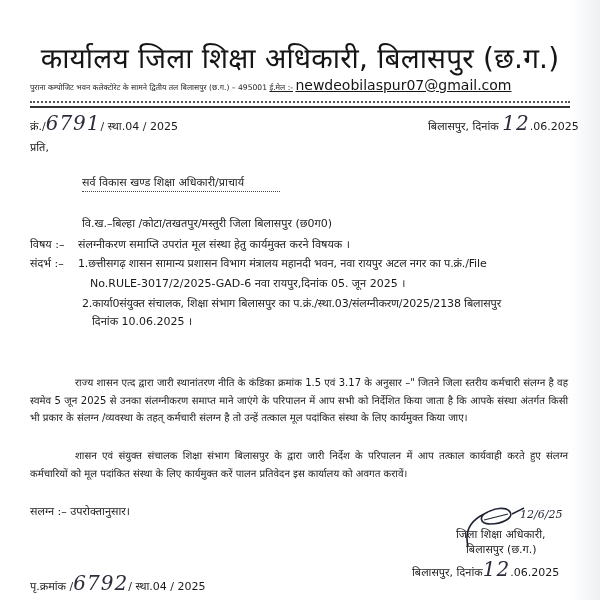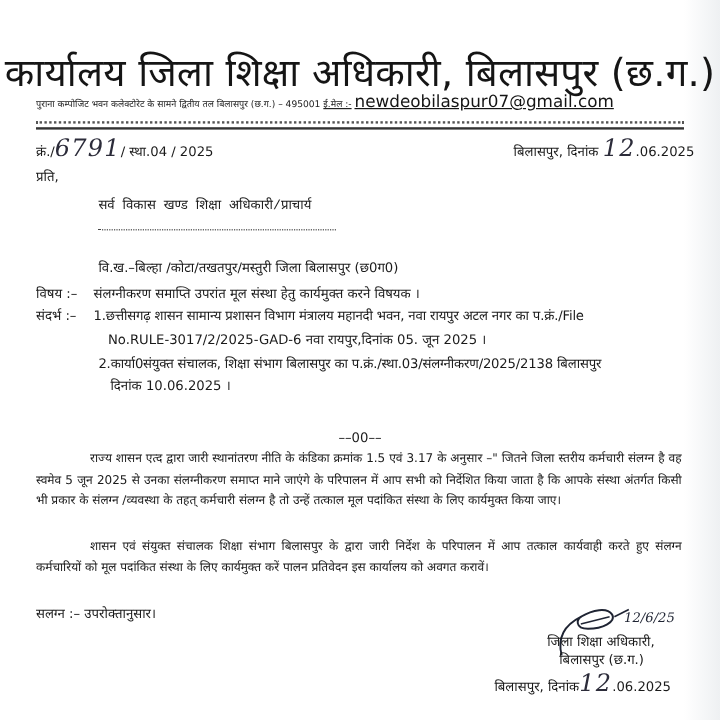--- a/index.html
+++ b/index.html
@@ -19,21 +19,21 @@
       position: absolute;
       left: 0; top: 0;
       width: 600px; height: 600px;
       background: linear-gradient(90deg, #ffffff 0%, #ffffff 95%, #eef0f2 100%);
     }
     .abs { position: absolute; white-space: nowrap; }
 
     .title {
       left: 0; width: 600px; top: 38px;
       text-align: center;
-      font-size: 32px;
+      font-size: 28px;
       letter-spacing: 0.2px;
       color: #151515;
     }
     .addr {
       left: 30px; top: 77px;
       font-size: 7.6px;
       color: #222;
     }
     .addr .email-label { text-decoration: underline; }
     .addr .email {
@@ -93,44 +93,46 @@
 
   <div class="abs small" style="left:30px; top:111px;">
     <span>क्रं./</span><span class="hand">6791</span><span>/ स्था.04 / 2025</span>
   </div>
   <div class="abs small" style="left:428px; top:111px;">
     <span>बिलासपुर, दिनांक</span>
     <span class="hand">12</span><span>.06.2025</span>
   </div>
 
   <div class="abs small" style="left:30px; top:139px;">प्रति,</div>
-  <div class="abs small" style="left:82px; top:162px;font-family:Liberation Mono, monospace;">सर्व विकास खण्ड शिक्षा अधिकारी/प्राचार्य</div>
+  <div class="abs small" style="left:82px; top:174px;">सर्व विकास खण्ड शिक्षा अधिकारी/प्राचार्य</div>
   <div class="abs dotted-fill"></div>
   <div class="abs small" style="left:82px; top:200px;margin-top:15px;">वि.ख.–बिल्हा /कोटा/तखतपुर/मस्तुरी जिला बिलासपुर (छ0ग0)</div>
 
   <div class="abs small" style="left:30px; top:236px;">विषय :–</div>
   <div class="abs small" style="left:78px; top:236px;">संलग्नीकरण समाप्ति उपरांत मूल संस्था हेतु कार्यमुक्त करने विषयक ।</div>
 
   <div class="abs small" style="left:30px; top:255px;">संदर्भ :–</div>
   <div class="abs small" style="left:78px; top:255px; letter-spacing:-0.15px;">1.छत्तीसगढ़ शासन सामान्य प्रशासन विभाग मंत्रालय महानदी भवन, नवा रायपुर अटल नगर का प.क्रं./File</div>
   <div class="abs small" style="left:90px; top:275px;">No.RULE-3017/2/2025-GAD-6    नवा रायपुर,दिनांक 05. जून 2025 ।</div>
   <div class="abs small" style="left:82px; top:295px; letter-spacing:-0.15px;">2.कार्या0संयुक्त संचालक, शिक्षा संभाग बिलासपुर का प.क्रं./स्था.03/संलग्नीकरण/2025/2138 बिलासपुर</div>
   <div class="abs small" style="left:92px; top:313px;">दिनांक 10.06.2025 ।</div>
 
-  <div class="abs small" style="left:0; width:600px; top:358px; text-align:center;">––00––</div>
 
   <div class="abs para" style="top:374px; text-indent:45px;">राज्य शासन एत्द द्वारा जारी स्थानांतरण नीति के कंडिका क्रमांक 1.5  एवं 3.17 के अनुसार –" जितने जिला स्तरीय कर्मचारी संलग्न है वह स्वमेव 5 जून 2025 से उनका संलग्नीकरण समाप्त माने जाएंगे के परिपालन में आप सभी को निर्देशित किया जाता है कि आपके संस्था अंतर्गत किसी भी प्रकार के संलग्न /व्यवस्था के तहत् कर्मचारी संलग्न है तो उन्हें तत्काल मूल पदांकित संस्था के लिए कार्यमुक्त किया जाए।</div>
   <div class="abs small" style="left:30px; top:503px;">सलग्न :– उपरोक्तानुसार।</div>
   <div class="abs para" style="top:447px; text-indent:45px;">शासन एवं संयुक्त संचालक शिक्षा संभाग बिलासपुर के द्वारा जारी निर्देश के परिपालन में आप तत्काल कार्यवाही करते हुए संलग्न कर्मचारियों को मूल पदांकित संस्था के लिए कार्यमुक्त करें पालन प्रतिवेदन इस कार्यालय को अवगत करावें।</div>
 
   <svg class="abs signature" viewBox="0 0 110 48">
     <path d="M14 46 C 10 30, 18 20, 30 14 C 40 8, 52 6, 56 12 C 60 18, 48 24, 36 24 C 26 24, 24 16, 34 12" fill="none" stroke="#1f2433" stroke-width="1.6"></path>
     <path d="M30 20 C 38 18, 46 16, 54 14" fill="none" stroke="#1f2433" stroke-width="1.2"></path>
     <path d="M58 14 L 70 8" fill="none" stroke="#1f2433" stroke-width="1.4"></path>
     <text x="66" y="18" font-family="DejaVu Serif, serif" font-style="italic" font-size="11" fill="#1f2433">12/6/25</text>
   </svg>
   <div class="abs small" style="left:456px; top:526px;">जिला शिक्षा अधिकारी,</div>
   <div class="abs small" style="left:466px; top:541px;">बिलासपुर (छ.ग.)</div>
   <div class="abs small" style="left:412px; top:557px;">
     <span>बिलासपुर, दिनांक</span><span class="hand">12</span><span>.06.2025</span>
   </div>
 
+  <div class="abs small" style="left:30px; top:571px;">
+    <span>पृ.क्रमांक /</span><span class="hand">6792</span><span>/ स्था.04 / 2025</span>
+  </div>
 </div>
 
 </body></html>

